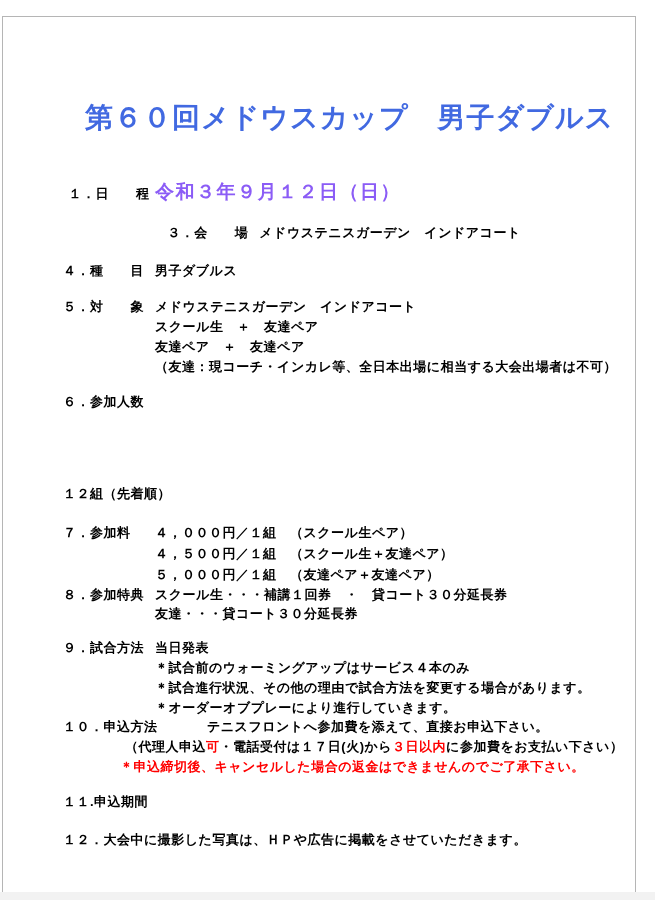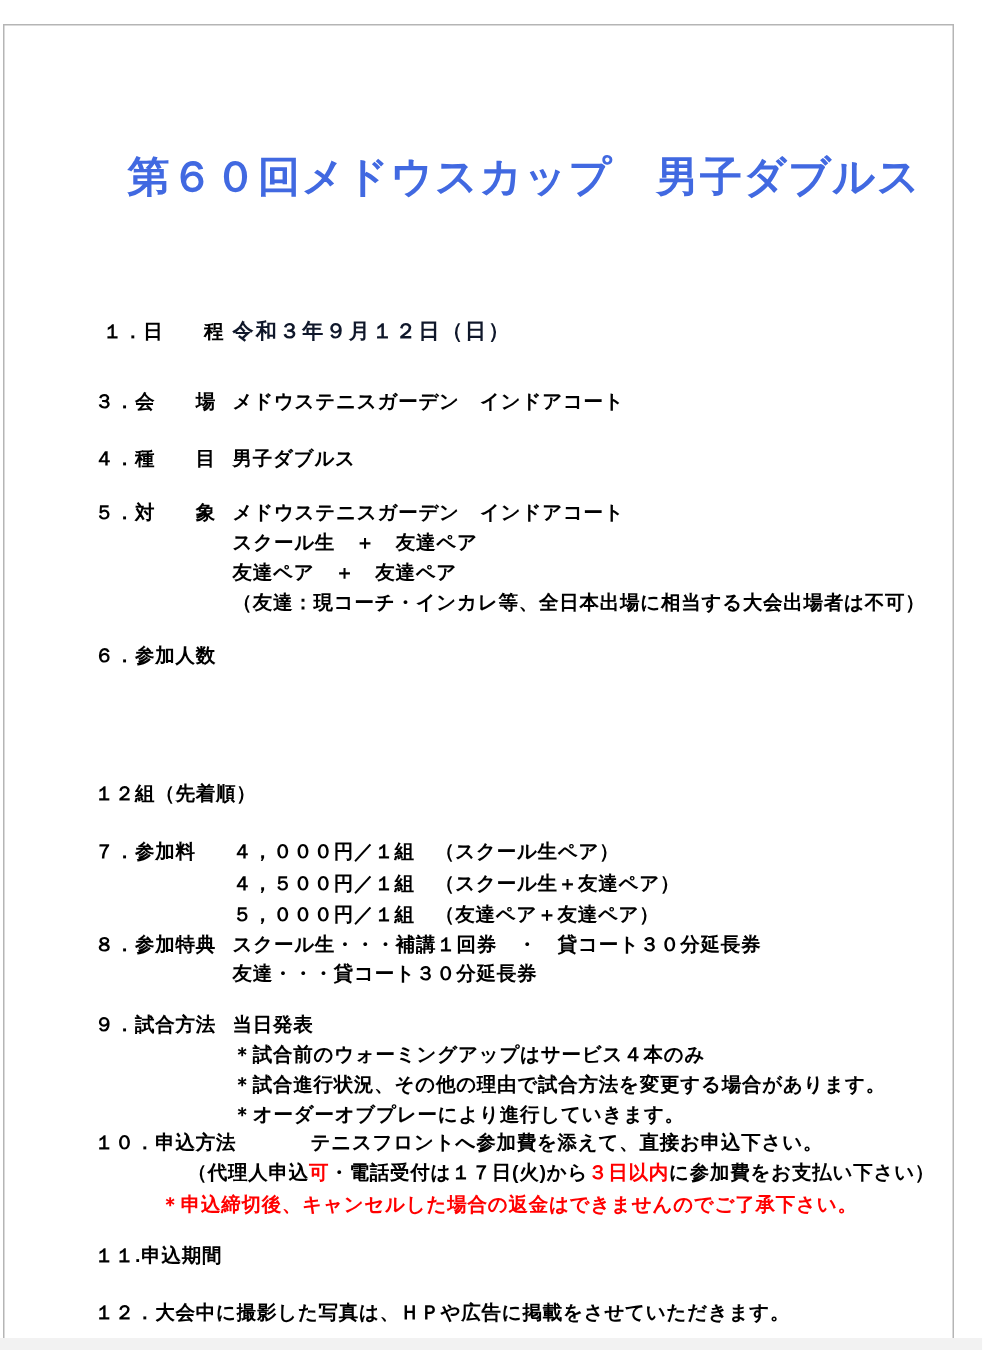--- a/index.html
+++ b/index.html
@@ -53,39 +53,38 @@
     letter-spacing: 1px;
     white-space: nowrap;
   }
   .row { display: flex; align-items: baseline; }
   .lbl { flex: 0 0 92px; white-space: nowrap; }
   .lbl-wide { flex: 0 0 144px; white-space: nowrap; }
   .content { flex: 1 1 auto; }
   .line { line-height: 20px; white-space: nowrap; }
   .r1 { margin-top: 44px; text-align: center; }
   .date-text {
-    font-size: 14px;
+    font-size: 19px;
     line-height: 24px;
-    color: #0f172a;
+    color: #8b5cf6;
     letter-spacing: 1.5px;
     white-space: nowrap;
-    margin-top: 28px;
   }
   .r2 { margin-top: 32px; line-height: 20px; }
-  .r3 { margin-top: 26px; line-height: 20px; }
+  .r3 { margin-top: 19px; line-height: 20px; justify-content: center; }
   .r4 { margin-top: 18px; line-height: 20px; }
   .r5 { margin-top: 16px; }
   .r6 { margin-top: 15px; line-height: 20px; flex-direction: column; }
   .r7 { margin-top: 18px; }
   .r7 .line { line-height: 21px; }
   .r8 { margin-top: 0px; }
   .r8 .line { line-height: 19px; }
   .r9 { margin-top: 15px; }
   .r10-line2 { margin-left: 62px; line-height: 21px; white-space: nowrap; }
-  .r10-line3 { margin-left: 44px; line-height: 21px; white-space: nowrap; }
+  .r10-line3 { margin-left: 57px; line-height: 21px; white-space: nowrap; font-family: Liberation Mono, monospace; }
   .r11 { margin-top: 14px; line-height: 20px; }
   .r12 { margin-top: 18px; line-height: 20px; white-space: nowrap; }
   .red { color: #FF0000; }
   .nowrap { white-space: nowrap; }
 </style>
 </head>
 <body>
 
 <div class="viewport">
   <div class="page">

